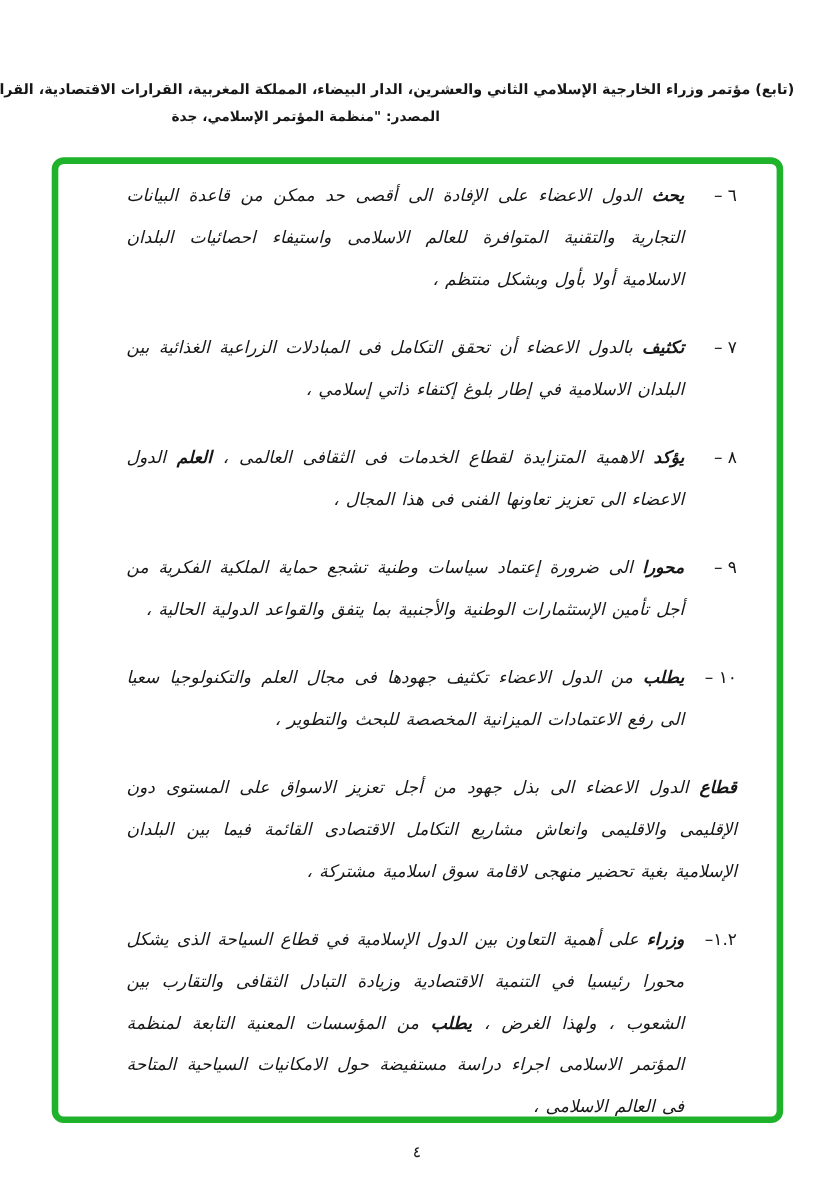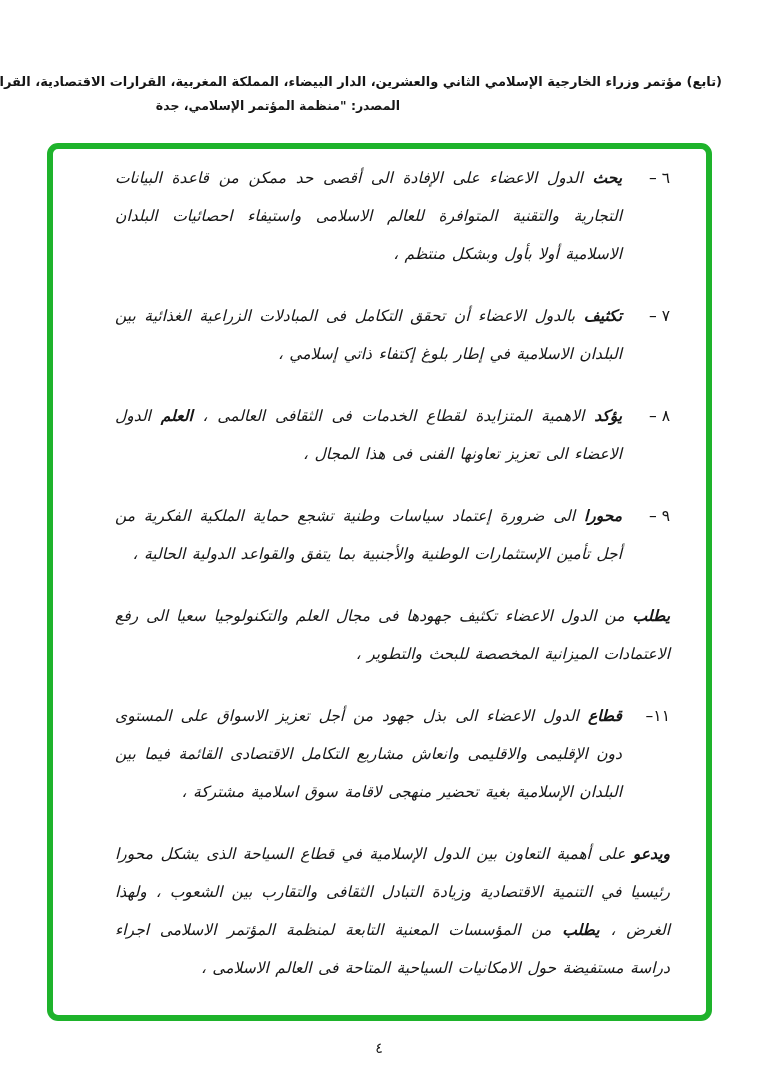--- a/index.html
+++ b/index.html
@@ -54,29 +54,30 @@
       <div class="item-num">٨ –</div>
       <div class="item-text"><b>يؤكد</b><span> الاهمية المتزايدة لقطاع الخدمات فى الثقافى العالمى ، </span><b>العلم</b><span> الدول الاعضاء الى تعزيز تعاونها الفنى فى هذا المجال ،</span></div>
     </div>
 
     <div class="item">
       <div class="item-num">٩ –</div>
       <div class="item-text"><b>محورا</b><span> الى ضرورة إعتماد سياسات وطنية تشجع حماية الملكية الفكرية من أجل تأمين الإستثمارات الوطنية والأجنبية بما يتفق والقواعد الدولية الحالية ،</span><b></b><span></span></div>
     </div>
 
     <div class="item">
+      <div class="item-num">١٠ –</div>
       <div class="item-text"><b>يطلب</b><span> من الدول الاعضاء تكثيف جهودها فى مجال العلم والتكنولوجيا سعيا الى رفع الاعتمادات الميزانية المخصصة للبحث والتطوير ،</span><b></b><span></span></div>
     </div>
 
     <div class="item">
-      <div class="item-num">١١–</div>
       <div class="item-text"><b>قطاع</b><span> الدول الاعضاء الى بذل جهود من أجل تعزيز الاسواق على المستوى دون الإقليمى والاقليمى وانعاش مشاريع التكامل الاقتصادى القائمة فيما بين البلدان الإسلامية بغية تحضير منهجى لاقامة سوق اسلامية مشتركة ،</span><b></b><span></span></div>
     </div>
 
     <div class="item">
-      <div class="item-text"><b>ويدعو</b><span> على أهمية التعاون بين الدول الإسلامية في قطاع السياحة الذى يشكل محورا رئيسيا في التنمية الاقتصادية وزيادة التبادل الثقافى والتقارب بين الشعوب ، ولهذا الغرض ، </span><b>يطلب</b><span> من المؤسسات المعنية التابعة لمنظمة المؤتمر الاسلامى اجراء دراسة مستفيضة حول الامكانيات السياحية المتاحة فى العالم الاسلامى ،</span></div>
+      <div class="item-num">١.٢–</div>
+      <div class="item-text"><b>وزراء</b><span> على أهمية التعاون بين الدول الإسلامية في قطاع السياحة الذى يشكل محورا رئيسيا في التنمية الاقتصادية وزيادة التبادل الثقافى والتقارب بين الشعوب ، ولهذا الغرض ، </span><b>يطلب</b><span> من المؤسسات المعنية التابعة لمنظمة المؤتمر الاسلامى اجراء دراسة مستفيضة حول الامكانيات السياحية المتاحة فى العالم الاسلامى ،</span></div>
     </div>
 
   </div>
 
   <div class="page-number">٤</div>
 
 </div>
 
 </body></html>

